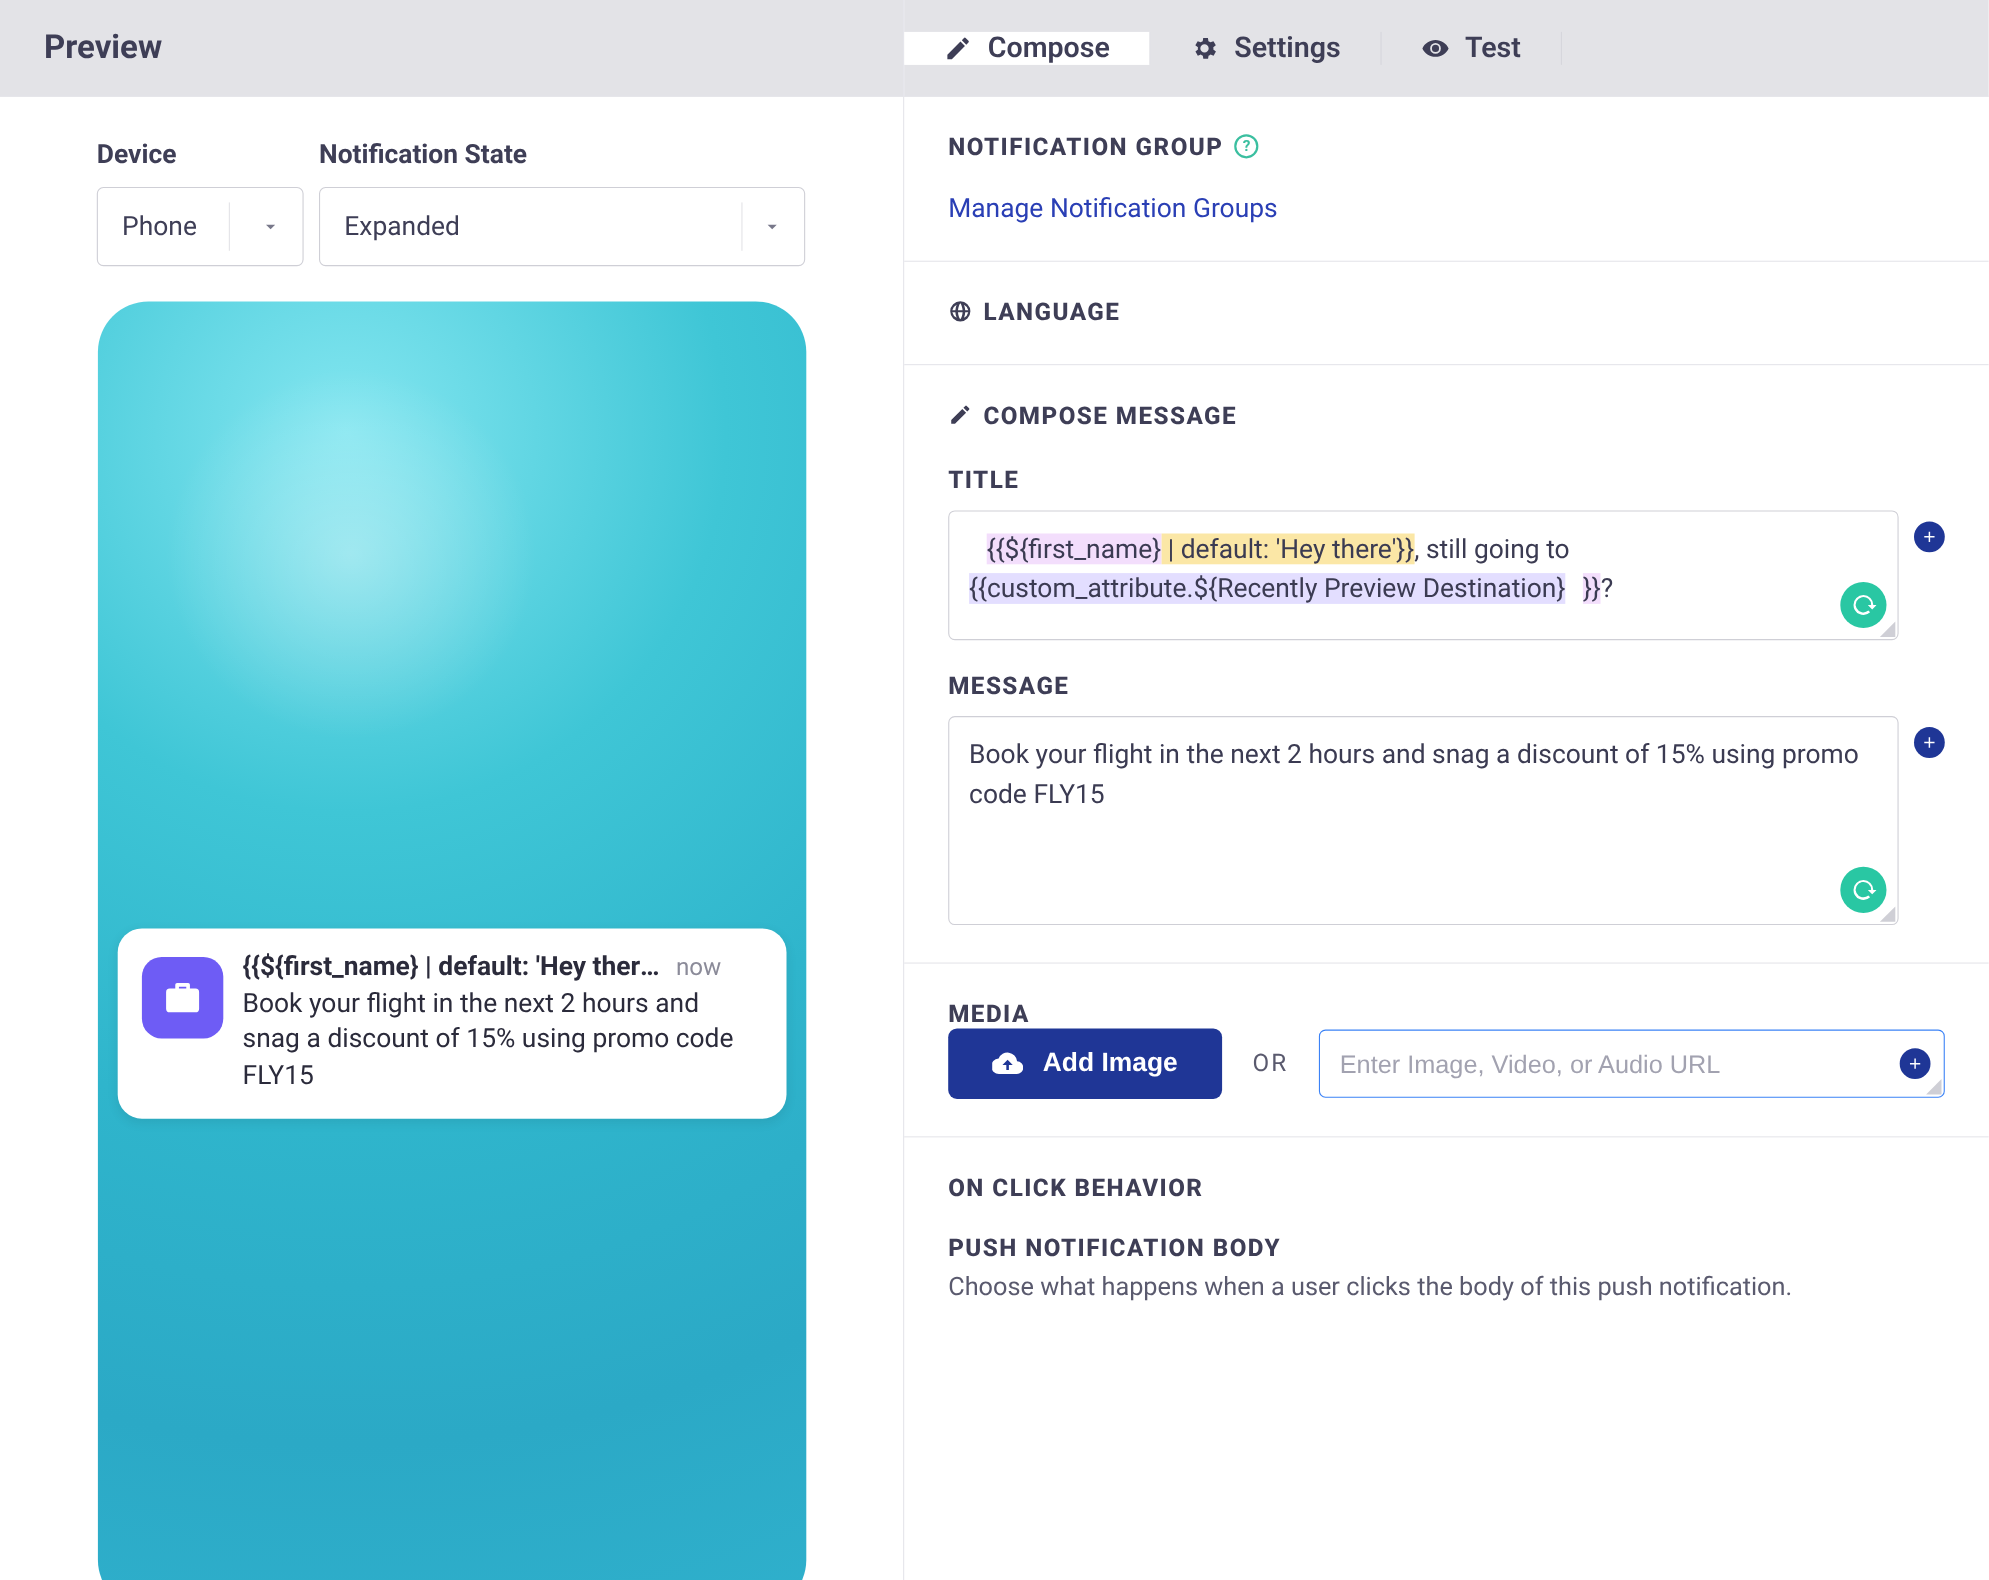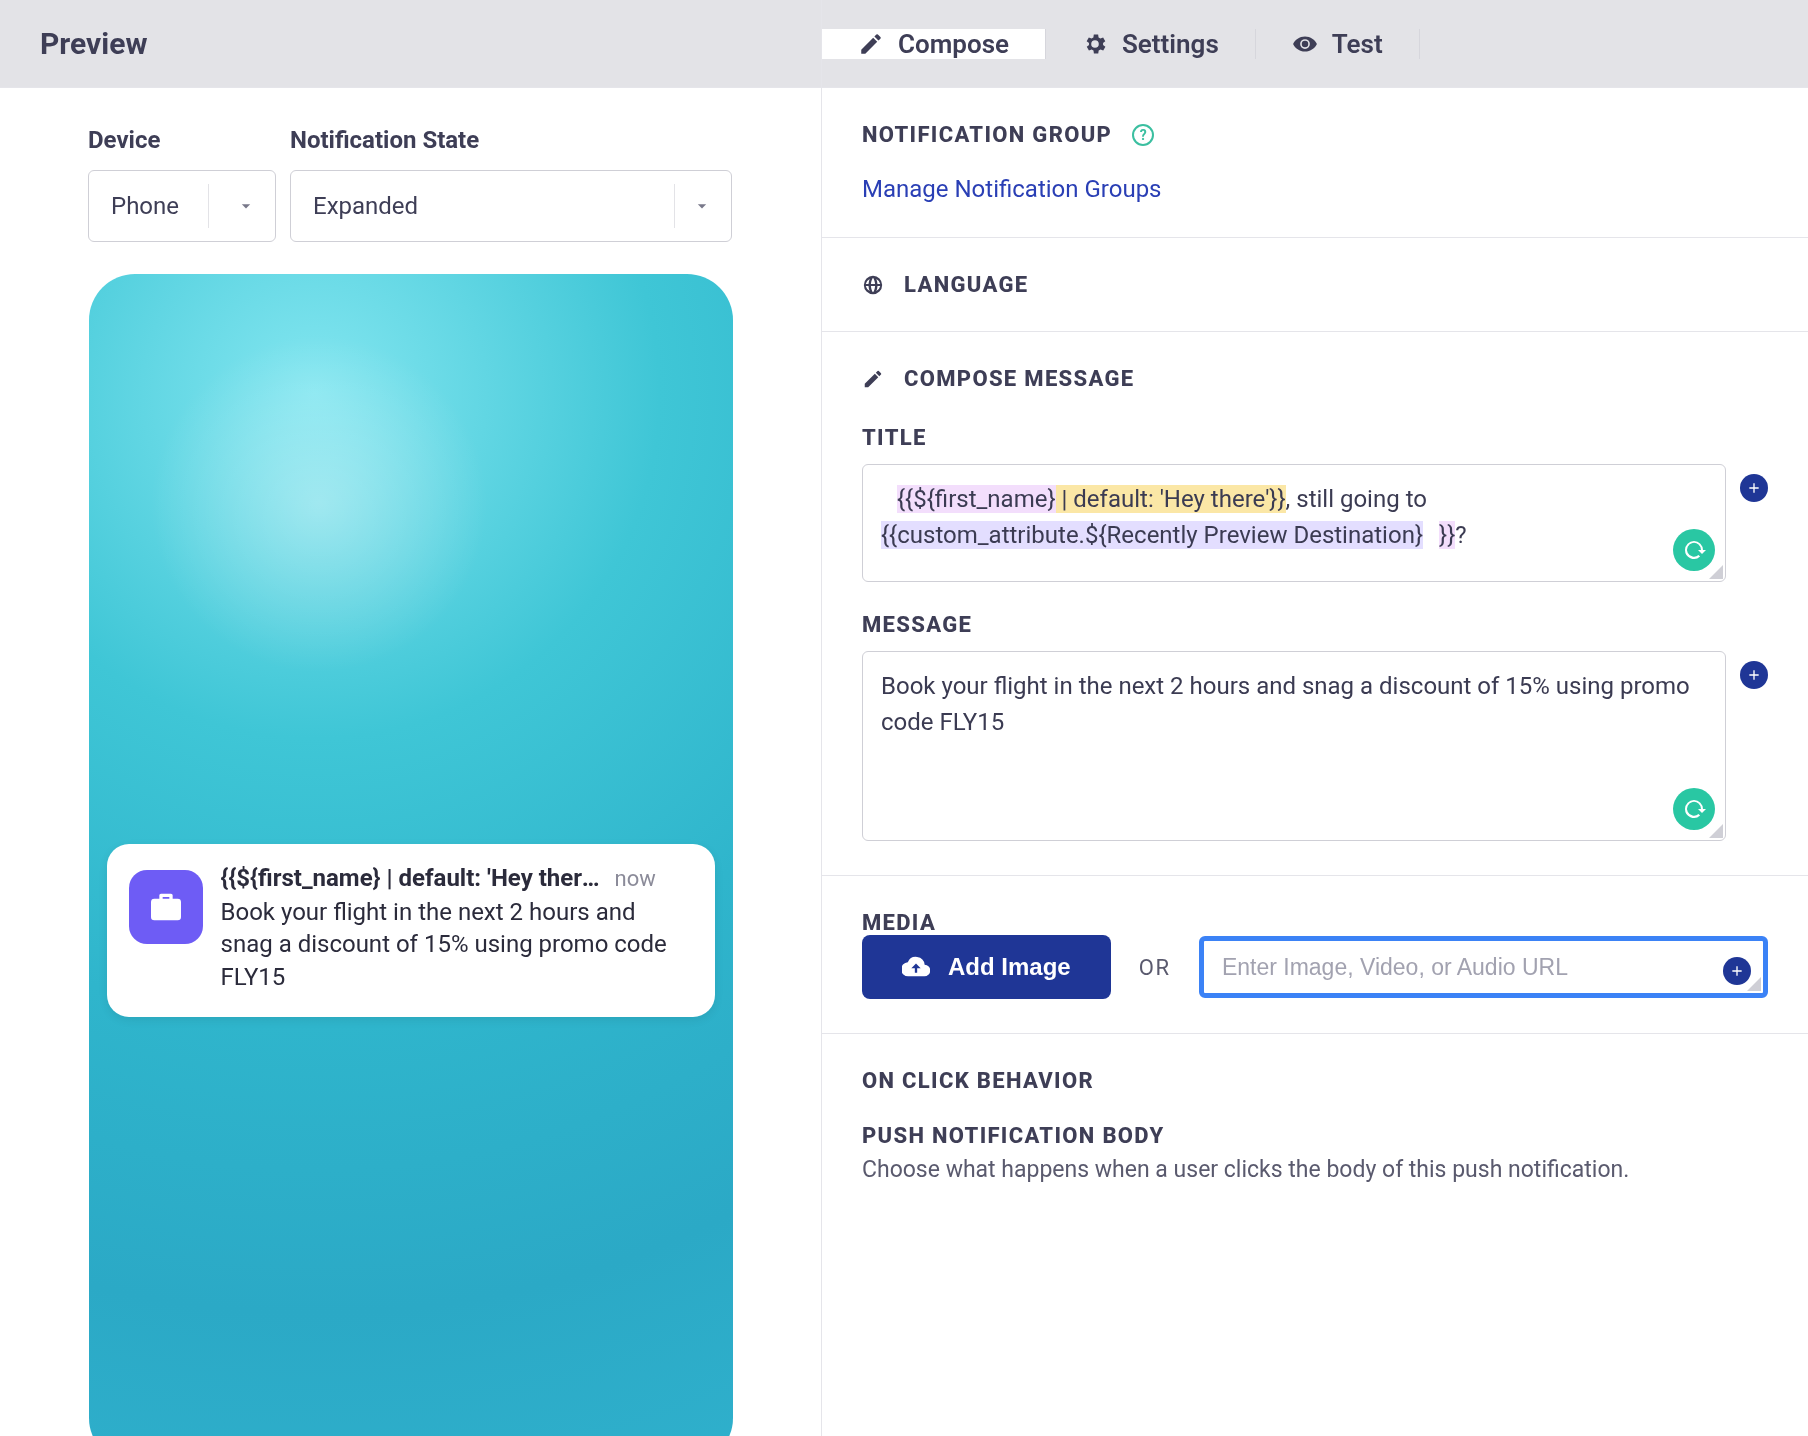--- a/index.html
+++ b/index.html
@@ -69,21 +69,21 @@
 }
 .tab {
   display: flex; align-items: center; gap: 14px; padding: 0 36px;
   font-size: 26px; font-weight: 600; color: #3e3e56; border-right: 1px solid #d6d6dc;
 }
 .tab.active { background: #fff; }
 .tab svg { width: 26px; height: 26px; fill: #3e3e56; }
 
 .section { padding: 34px 40px; border-bottom: 1px solid #e5e5ea; }
 .section.nb { border-bottom: none; }
-.sec-title-row { display: flex; align-items: center; gap: 20px; }
+.sec-title-row { display: flex; align-items: flex-start; gap: 10px; }
 .sec-title { font-size: 22px; font-weight: 800; letter-spacing: .06em; color: #3e3e56; text-transform: uppercase; }
 .help-circle {
   width: 22px; height: 22px; border-radius: 50%; border: 2px solid #3bbfa0;
   display: inline-flex; align-items: center; justify-content: center;
   font-size: 14px; color: #3bbfa0; font-weight: 700;
 }
 .manage-link { text-align: left; margin-top: 28px; }
 .manage-link a { color: #2a3fb5; font-size: 24px; text-decoration: none; }
 
 .lang-row { display: flex; align-items: center; justify-content: space-between; }
@@ -126,21 +126,21 @@
   width: 28px; height: 28px; border-radius: 50%; background: #1f3696;
   display: inline-flex; align-items: center; justify-content: center; flex-shrink: 0; margin-top: 10px;
 }
 .plus-circle svg { width: 16px; height: 16px; fill: #fff; }
 
 .media-desc { font-size: 23px; color: #5a5a6e; line-height: 1.55; margin-top: 8px; margin-bottom: 30px; }
 
 .media-row { display: flex; align-items: center; gap: 28px; }
 .or-text { font-size: 22px; letter-spacing: .08em; color: #5a5a6e; text-transform: uppercase; }
 .url-input-wrap {
-  flex: 1; border: 5px solid #3b82f6; border-radius: 6px; background: #fff;
+  flex: 1; border: 1px solid #3b82f6; border-radius: 6px; background: #fff;
   padding: 14px 18px; position: relative; height: 62px; display: flex; align-items: center;
 }
 .url-input-wrap input {
   border: none; outline: none; width: 100%; font-size: 23px; color: #3b3b52; background: transparent;
 }
 .url-input-wrap input::placeholder { color: #a2a2b0; }
 .url-input-wrap .resize-handle { border-bottom-color: #cfcfd6; }
 .plus-inline {
   position: absolute; right: 12px; top: 16px;
   width: 28px; height: 28px; border-radius: 50%; background: #1f3696;

